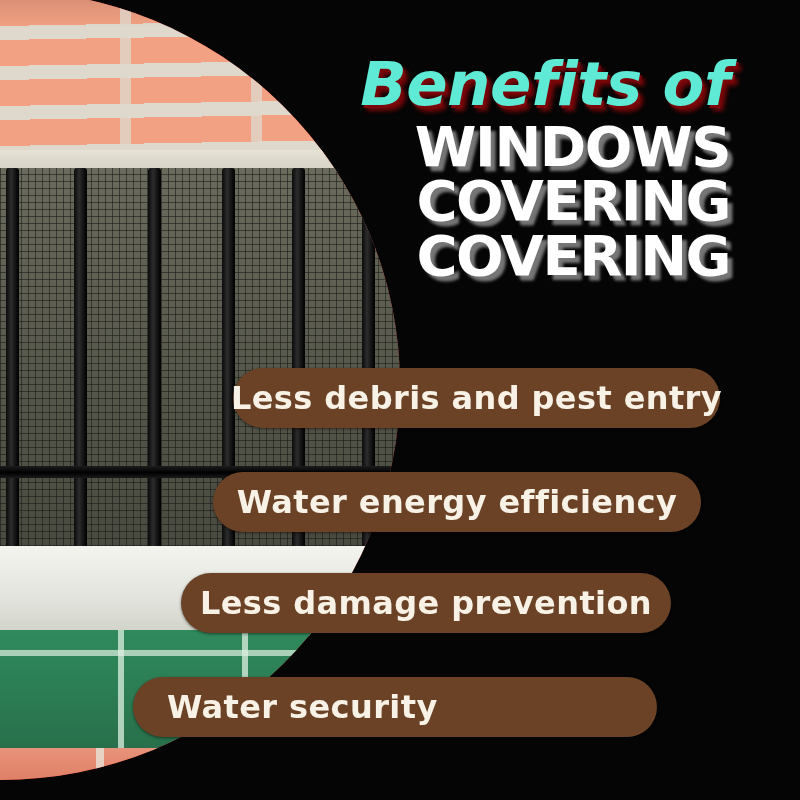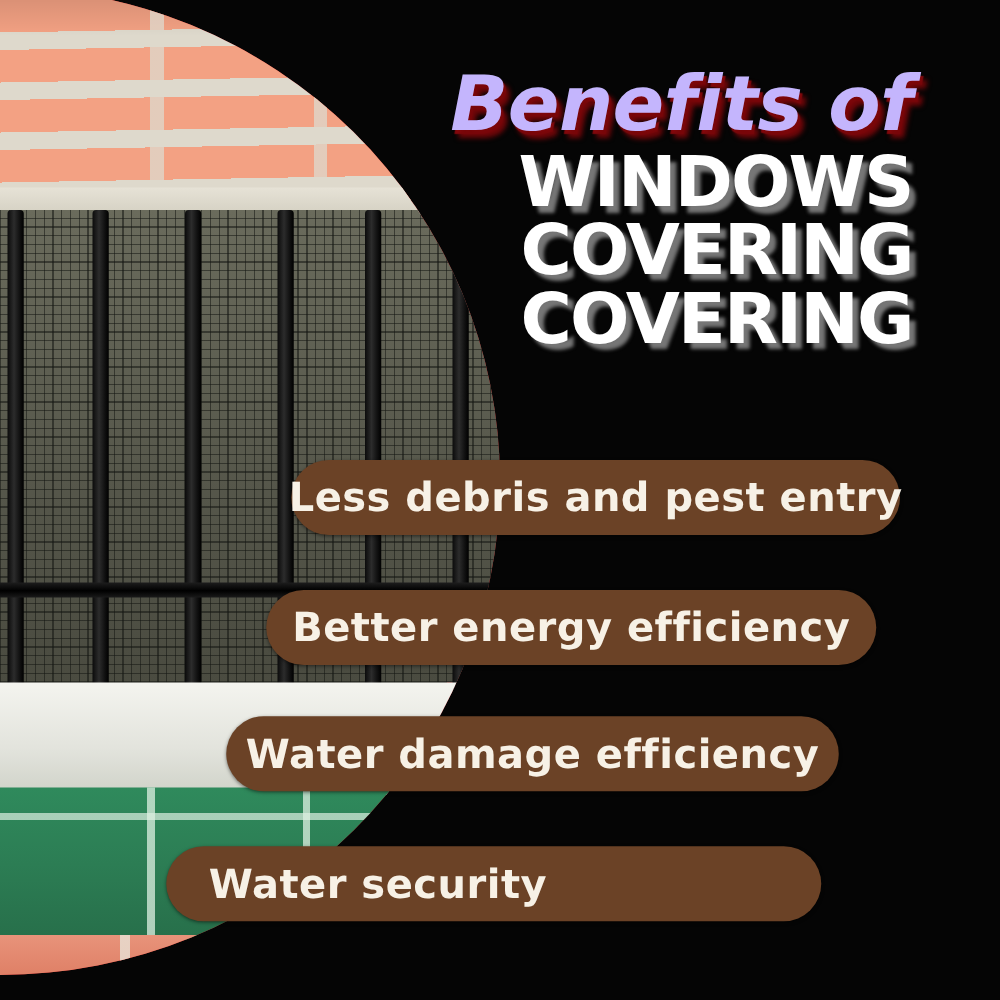--- a/index.html
+++ b/index.html
@@ -114,21 +114,21 @@
     position: absolute;
     left: 340px;
     top: 52px;
     width: 390px;
     text-align: right;
   }
   .h-script {
     font-size: 61px;
     font-weight: bold;
     font-style: italic;
-    color: #c4b5fd;
+    color: #5eead4;
     letter-spacing: -0.5px;
     line-height: 1.05;
     text-shadow: 5px 6px 4px rgba(120,6,10,0.95), 2px 3px 1px rgba(150,10,14,0.9);
     margin: 0 0 4px 0;
     white-space: nowrap;
   }
   .h-main {
     font-size: 56px;
     font-weight: bold;
     color: #ffffff;
@@ -189,24 +189,24 @@
     <div class="h-main">WINDOWS</div>
     <div class="h-main">COVERING</div>
     <div class="h-main">COVERING</div>
   </div>
 
   <div class="pill" style="left:233px; top:368px; width:487px;">
     <span>Less debris and pest entry</span>
   </div>
 
   <div class="pill" style="left:213px; top:472px; width:488px;">
-    <span>Better energy efficiency</span>
+    <span>Water energy efficiency</span>
   </div>
 
   <div class="pill" style="left:181px; top:573px; width:490px;">
-    <span>Water damage efficiency</span>
+    <span>Less damage prevention</span>
   </div>
 
   <div class="pill left-align" style="left:133px; top:677px; width:490px;">
     <span>Water security</span>
   </div>
 
 </div>
 
 </body></html>

